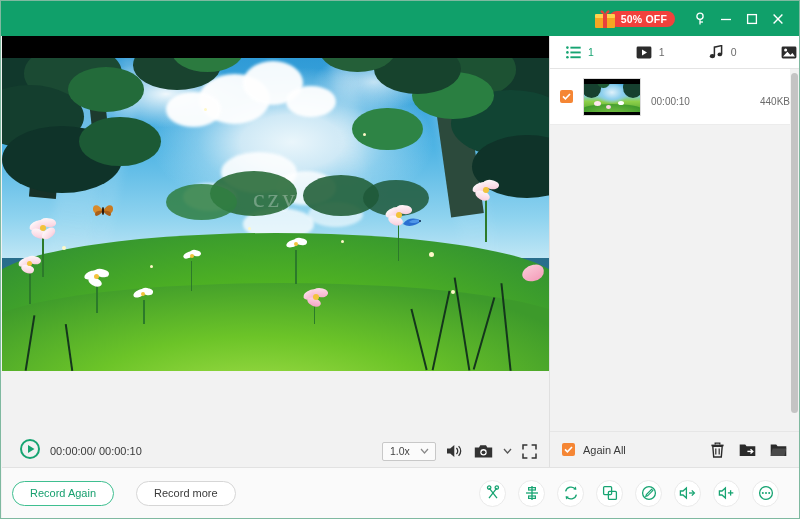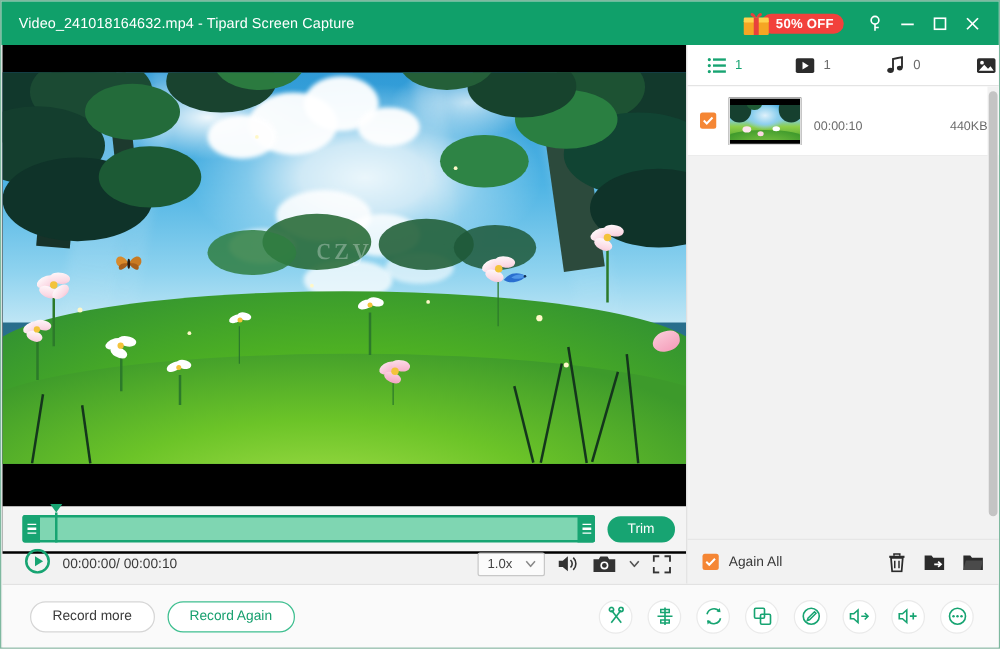--- a/index.html
+++ b/index.html
@@ -39,21 +39,21 @@
     white-space:nowrap;
   }
   .tb-btn {
     width:26px; height:26px; display:flex; align-items:center; justify-content:center;
     cursor:pointer;
   }
   .tb-btn svg { display:block; }
 
   
   .video-pane {
-    position:absolute; left:1px; top:35px; width:547px; height:407px;
+    position:absolute; left:1px; top:35px; width:547px; height:335px;
     background:#000;
     overflow:hidden;
     padding-left:24px;
   }
   .video-canvas {
     position:absolute; left:0; top:22px; width:547px; height:313px;
     overflow:hidden;
     background:linear-gradient(#1c4f6e, #2f7f9c);
   }
   
@@ -229,21 +229,20 @@
   .sel-all { display:flex; align-items:center; margin-left:12px; cursor:pointer; }
   .sel-all .lbl { font-size:11px; color:#3a3a3a; margin-left:8px; }
   .footer-icons { margin-left:auto; display:flex; align-items:center; gap:14px; padding-right:14px; }
 </style>
 </head>
 <body>
 
 <div class="app">
 
   <div class="titlebar">
-    <div class="title-text">Video_241018164632.mp4  -  Tipard Screen Capture</div>
 
     <div class="tb-right">
 
       <div class="gift-wrap">
         <svg class="gift-icon" viewBox="0 0 22 20">
           <rect x="1" y="7" width="20" height="12" rx="1" fill="#f5a623"></rect>
           <rect x="1" y="5" width="20" height="4" rx="1" fill="#ffd24d"></rect>
           <rect x="9" y="5" width="4" height="14" fill="#e8413c"></rect>
           <path d="M11 5 C8 5 6 3.5 6.6 2 C7.2 0.6 9.5 1.4 11 5 Z" fill="#e8413c"></path>
           <path d="M11 5 C14 5 16 3.5 15.4 2 C14.8 0.6 12.5 1.4 11 5 Z" fill="#e8413c"></path>
@@ -424,40 +423,20 @@
       <div class="spark" style="left:78%;top:62%;width:5px;height:5px;"></div>
       <div class="spark" style="left:82%;top:74%;width:4px;height:4px;"></div>
       <div class="spark" style="left:45%;top:54%;width:3px;height:3px;"></div>
       <div class="spark" style="left:37%;top:16%;width:3px;height:3px;"></div>
       <div class="spark" style="left:66%;top:24%;width:3px;height:3px;"></div>
 
       <div class="watermark">czy</div>
     </div>
   </div>
 
-  <div class="trim-row">
-    <div class="trim-track-wrap">
-      <div class="trim-track"></div>
-      <div class="trim-handle handle-left">
-        <span></span>
-          <span></span>
-          <span></span>
-      </div>
-      <div class="trim-handle handle-right">
-        <span></span>
-          <span></span>
-          <span></span>
-      </div>
-      <div class="playhead">
-        <div class="pin"></div>
-          <div class="rod"></div>
-      </div>
-    </div>
-    <button class="trim-btn">Trim</button>
-  </div>
 
   <div class="play-row">
     <div class="play-btn">
       <svg width="20" height="20" viewBox="0 0 20 20">
         <circle cx="10" cy="10" r="9" fill="none" stroke="#17a472" stroke-width="2"></circle>
         <path d="M8 6 L14.5 10 L8 14 Z" fill="#17a472"></path>
       </svg>
     </div>
     <div class="time-text">00:00:00/ 00:00:10</div>
 
@@ -605,22 +584,22 @@
           <svg width="17" height="15" viewBox="0 0 17 15">
             <path d="M0.7 2.4 H6.2 L7.6 4.2 H16.3 V14 H0.7 Z" fill="#2b2b2b"></path>
             <path d="M2.6 6.4 H16.3 L14.4 14 H0.7 Z" fill="#4a4a4a"></path>
           </svg>
         </div>
       </div>
     </div>
   </div>
 
   <div class="bottom-bar">
+    <div class="pill pill-green">Record Again</div>
     <div class="pill pill-white">Record more</div>
-    <div class="pill pill-green">Record Again</div>
 
     <div class="tool-row">
       <div class="tool-circle">
         <svg width="16" height="16" viewBox="0 0 16 16">
           <line x1="4.2" y1="3.2" x2="12" y2="13.2" stroke="#17a472" stroke-width="1.3"></line>
           <line x1="11.8" y1="3.2" x2="4" y2="13.2" stroke="#17a472" stroke-width="1.3"></line>
           <circle cx="4.2" cy="2.6" r="1.7" fill="none" stroke="#17a472" stroke-width="1.3"></circle>
           <circle cx="11.8" cy="2.6" r="1.7" fill="none" stroke="#17a472" stroke-width="1.3"></circle>
         </svg>
       </div>

